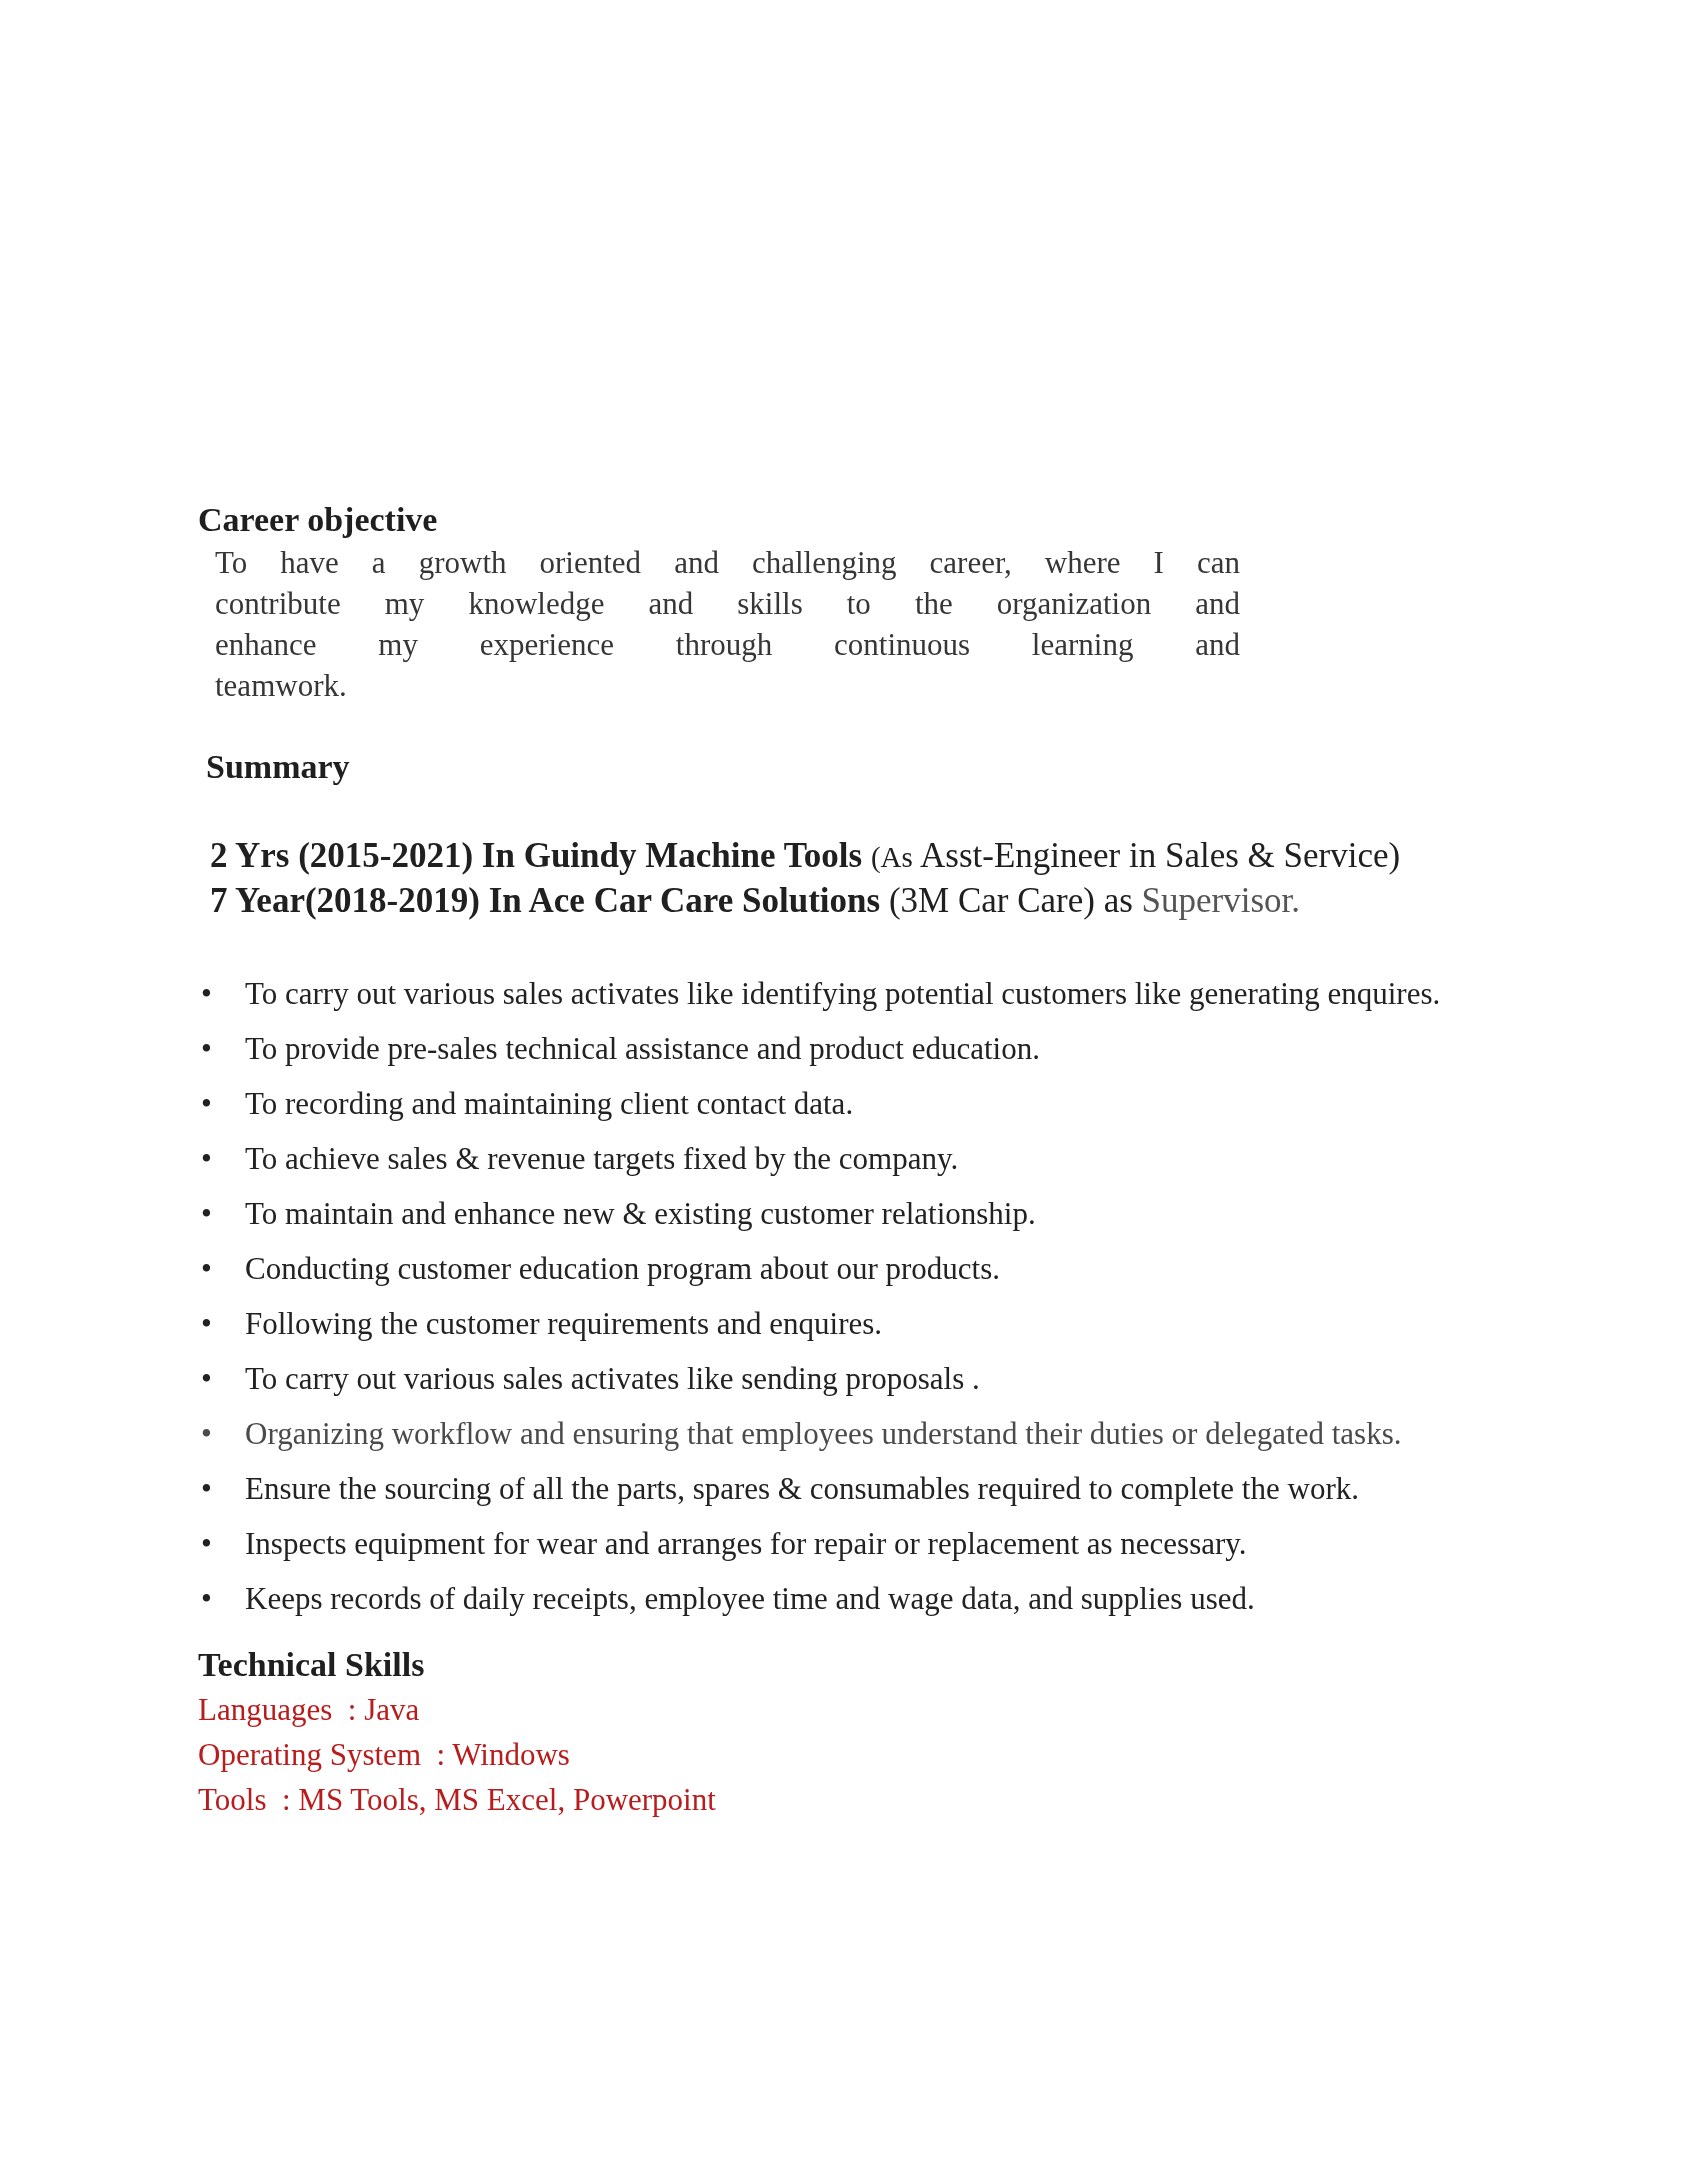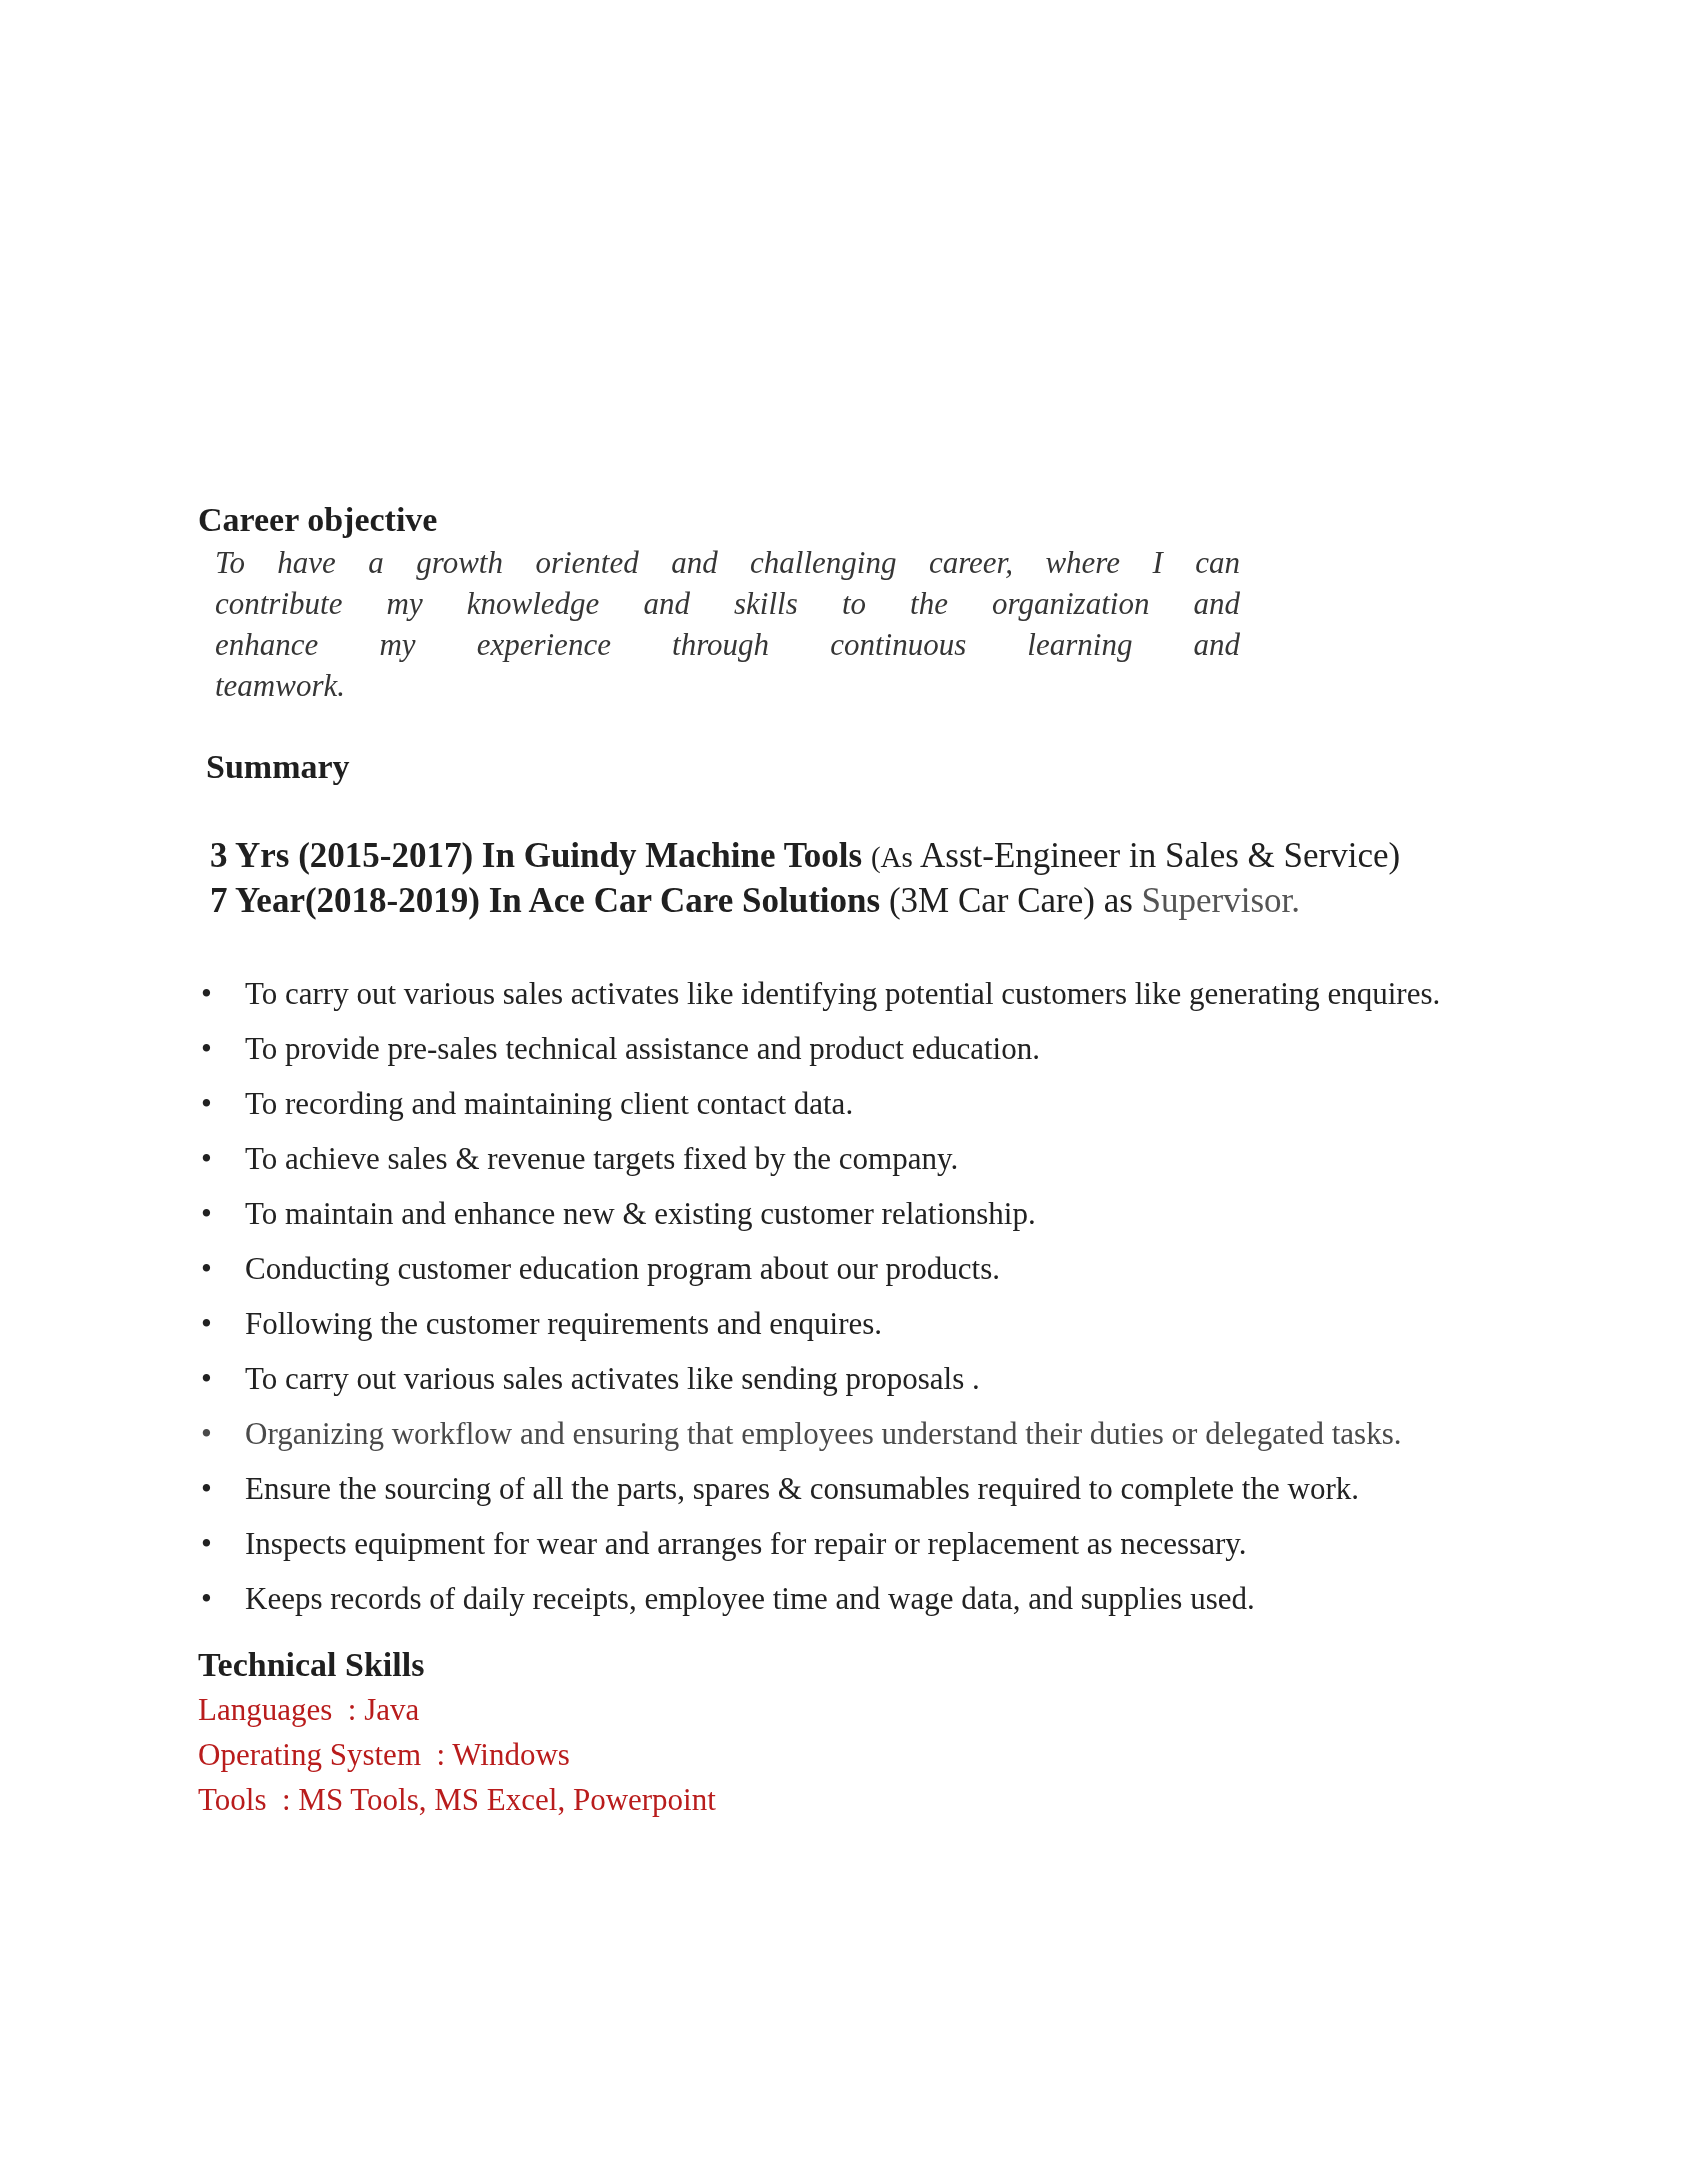--- a/index.html
+++ b/index.html
@@ -34,21 +34,20 @@
   .co-para {
     margin-left: 17px;
     width: 1025px;
     font-size: 31px;
     line-height: 41px;
     color: #363636;
   }
   .co-line {
     text-align: justify;
     text-align-last: justify;
-    font-style: italic;
   }
   .co-line:last-child { text-align-last: left; }
 
   .summary-heading { margin-top: 38px; margin-left: 8px; }
 
   .experience {
     margin-top: 45px;
     margin-left: 12px;
     font-size: 35px;
     line-height: 43px;
@@ -100,21 +99,21 @@
     <div class="co-para">
       <div class="co-line">To have a growth oriented and challenging career, where I can</div>
       <div class="co-line">contribute my knowledge and skills to the organization and</div>
       <div class="co-line">enhance my experience through continuous learning and</div>
       <div class="co-line">teamwork.</div>
     </div>
 
     <div class="heading summary-heading">Summary</div>
 
     <div class="experience">
-      <div class="experience-line"><span class="exp-bold">3 Yrs (2015-2017) In Guindy Machine Tools </span><span class="exp-small">(As </span><span>Asst-Engineer in Sales &amp; Service)</span></div>
+      <div class="experience-line"><span class="exp-bold">2 Yrs (2015-2021) In Guindy Machine Tools </span><span class="exp-small">(As </span><span>Asst-Engineer in Sales &amp; Service)</span></div>
       <div class="experience-line"><span class="exp-bold">7 Year(2018-2019) In Ace Car Care Solutions </span><span>(3M Car Care) as </span><span class="exp-gray">Supervisor.</span></div>
     </div>
 
     <ul class="bullets">
       <li><span class="marker">•</span><span>To carry out various sales activates like identifying potential customers like generating enquires.</span></li>
       <li><span class="marker">•</span><span>To provide pre-sales technical assistance and product education.</span></li>
       <li><span class="marker">•</span><span>To recording and maintaining client contact data.</span></li>
       <li><span class="marker">•</span><span>To achieve sales &amp; revenue targets fixed by the company.</span></li>
       <li><span class="marker">•</span><span>To maintain and enhance new &amp; existing customer relationship.</span></li>
       <li><span class="marker">•</span><span>Conducting customer education program about our products.</span></li>

